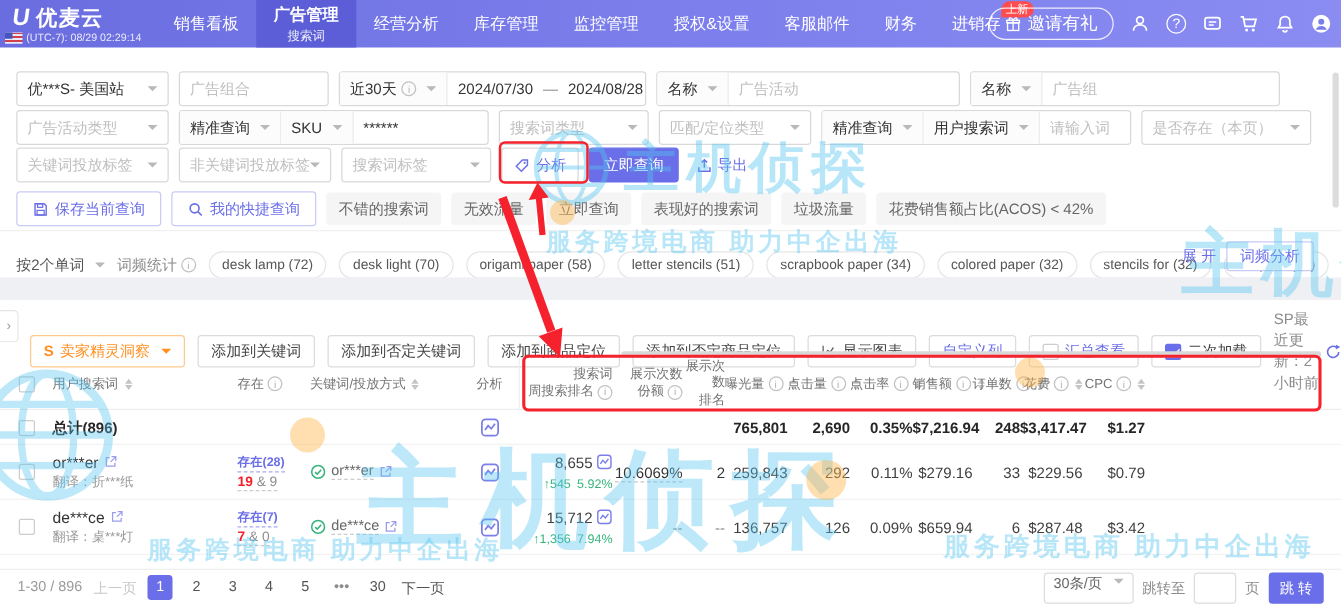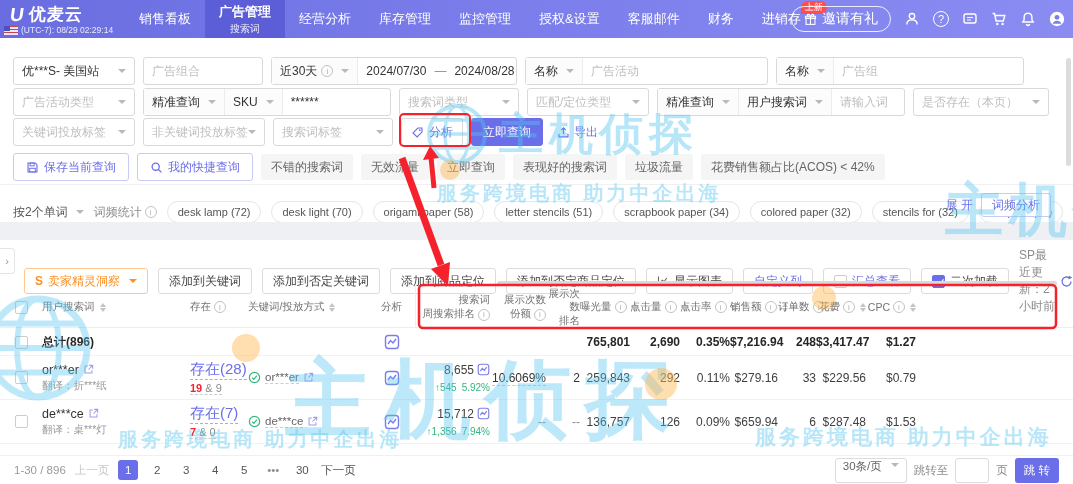--- a/index.html
+++ b/index.html
@@ -85,21 +85,21 @@
 .sort .up { border-bottom:4px solid #c4c4c4; border-top:none; }
 .sort .dn { border-top:4px solid #c4c4c4; border-bottom:none; }
 .hlbl { display:inline-flex; align-items:center; gap:3px; white-space:nowrap; }
 .tbody { position:absolute; left:0; top:329px; width:1073px; height:126px; overflow:hidden; }
 .drow { border-bottom:1px solid #f2f2f2; }
 .drow .num { color:#404040; }
 .total-row { height:27px; font-weight:bold; color:#262626; }
 .r2l { height:44px;align-items:center; }
 .term-main { color:#333; font-size:12.5px; display:flex; align-items:center; gap:4px; }
 .term-sub { color:#9a9a9a; font-size:10.5px; margin-top:2px; }
-.exist-link { color:#6a6ee8; border-bottom:1px dashed #a8aaf0; display:inline-block; font-size:15px; }
+.exist-link { color:#6a6ee8; border-bottom:1px dashed #a8aaf0; display:inline-block; font-size:10px;font-weight:bold; }
 .exist-nums { font-size:11px; border-bottom:1px dashed #ccc; display:inline-block; margin-top:2px; }
 .red { color:#f5222d; font-weight:bold; }
 .gray { color:#8c8c8c; }
 .kw-cell { display:flex; align-items:center; gap:4px; color:#666; font-size:11.5px; }
 .kw-name { border-bottom:1px dashed #ccc; }
 .chart-btn { width:16px; height:16px; color:#7b7ee9; cursor:pointer; }
 .wrank-line { display:flex; justify-content:flex-end; align-items:center; gap:3px; }
 .trend { font-size:10px; color:#35b57c; margin-top:5px; white-space:nowrap; }
 .trend .pct { margin-left:5px; }
 .dashed-u { border-bottom:1px dashed #c7c7c7; }
@@ -690,21 +690,21 @@
         <div class="trend"><span>↑1,356</span><span class="pct">7.94%</span></div>
       </div>
       <div class="c-share gray">--</div>
       <div class="c-irank gray">--</div>
       <div class="c-exp num">136,757</div>
       <div class="c-clk num">126</div>
       <div class="c-ctr num">0.09%</div>
       <div class="c-sales num">$659.94</div>
       <div class="c-ord num">6</div>
       <div class="c-spend num">$287.48</div>
-      <div class="c-cpc num">$1.53</div>
+      <div class="c-cpc num">$3.42</div>
     </div>
 
     <div class="trow drow r2l">
 
       <div class="c-share"></div>
         <div class="c-irank"></div>
 
     </div>
   </div>
 

